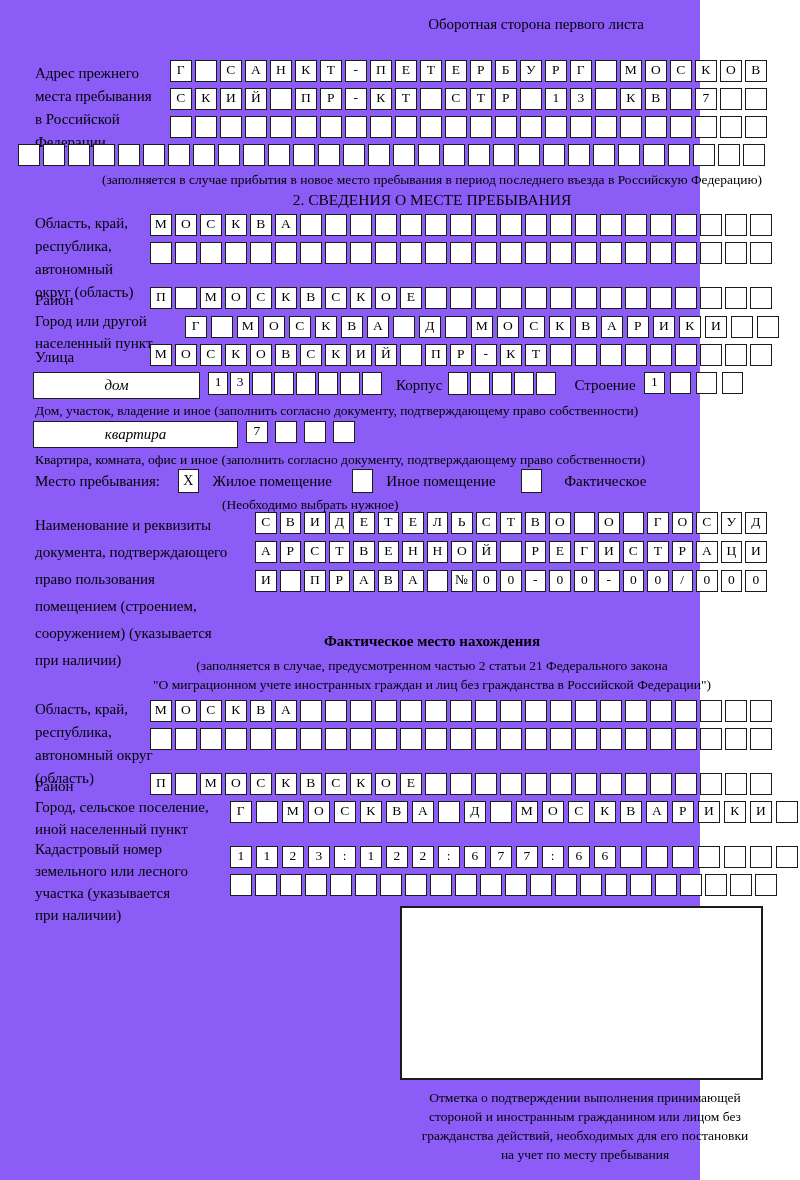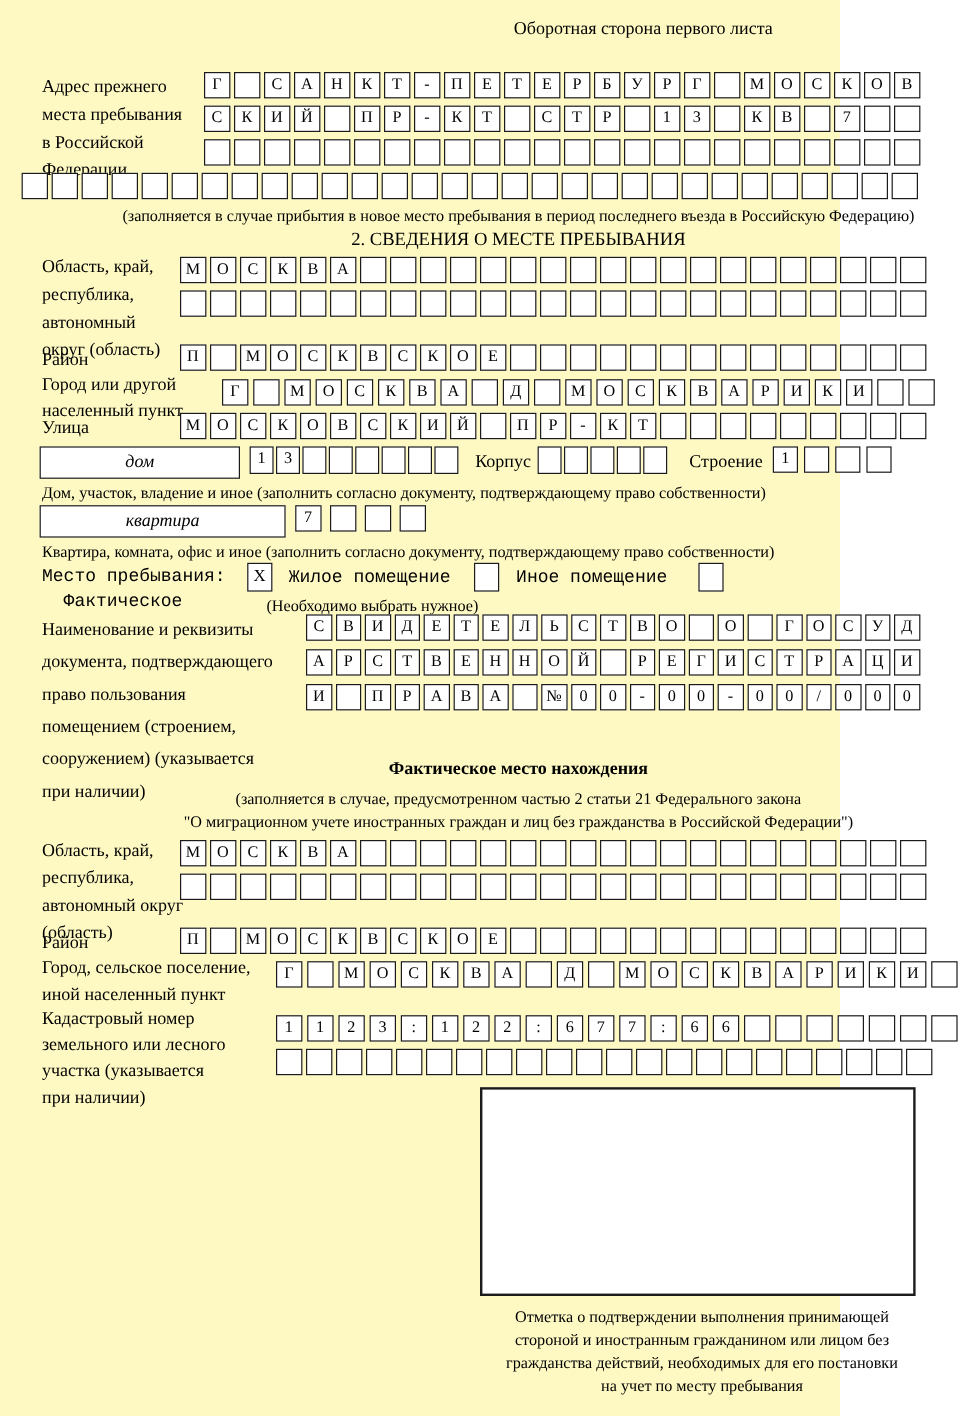--- a/index.html
+++ b/index.html
@@ -1,18 +1,18 @@
 <!DOCTYPE html>
 <html><head>
 <meta charset="utf-8">
 <style>
   html,body{margin:0;padding:0;background:#fff;}
   body{width:800px;height:1180px;overflow:hidden;color:#000;
        font-family:"Liberation Serif","DejaVu Serif",serif;}
-  .sheet{position:relative;width:700px;height:1180px;background:#fef9c3;}
+  .sheet{position:relative;width:700px;height:1180px;background:#8b5cf6;}
   .abs{position:absolute;}
   .center{width:800px;text-align:center;padding-left:32px;}
   .note{font-size:13.5px;}
   .title{font-size:15.5px;font-weight:normal;}
   .flabel{font-size:15px;line-height:23px;}
   .inlabel{font-size:15px;line-height:26px;white-space:nowrap;}
   .cellrow{white-space:nowrap;height:28px;}
   .cell{display:inline-block;box-sizing:border-box;width:21.5px;height:22px;
         border:1.8px solid #1b1b1b;margin-right:3.5px;text-align:center;
         font-size:13.5px;line-height:18px;background:#fff;vertical-align:top;}
@@ -20,21 +20,21 @@
   .docgap .cell{margin-right:3px;}
   .docrows .cellrow{height:29px;}
   .sm .cell{width:20px;height:23px;margin-right:2px;}
   .md .cell{margin-right:4.5px;}
   .lg .cell{margin-right:7.5px;}
   .inbox{box-sizing:border-box;border:1.8px solid #1b1b1b;height:27px;
          text-align:center;font-size:15px;line-height:24px;background:#fff;font-style:italic;}
   .chk{display:inline-block;box-sizing:border-box;width:21px;height:24px;
        border:1.8px solid #1b1b1b;text-align:center;font-size:14px;
        line-height:21px;vertical-align:middle;background:#fff;}
-  .opt{font-size:15px;vertical-align:middle;font-family:Liberation Mono, monospace;}
+  .opt{font-size:15px;vertical-align:middle;}
   .rowflex{display:flex;align-items:flex-start;}
   .stampbox{box-sizing:border-box;border:2px solid #1b1b1b;background:#fff;}
 </style>
 </head>
 <body>
 
 <div class="sheet">
 
   <div class="abs" style="top:16px;right:56px;font-size:15px">Оборотная сторона первого листа</div>
 

